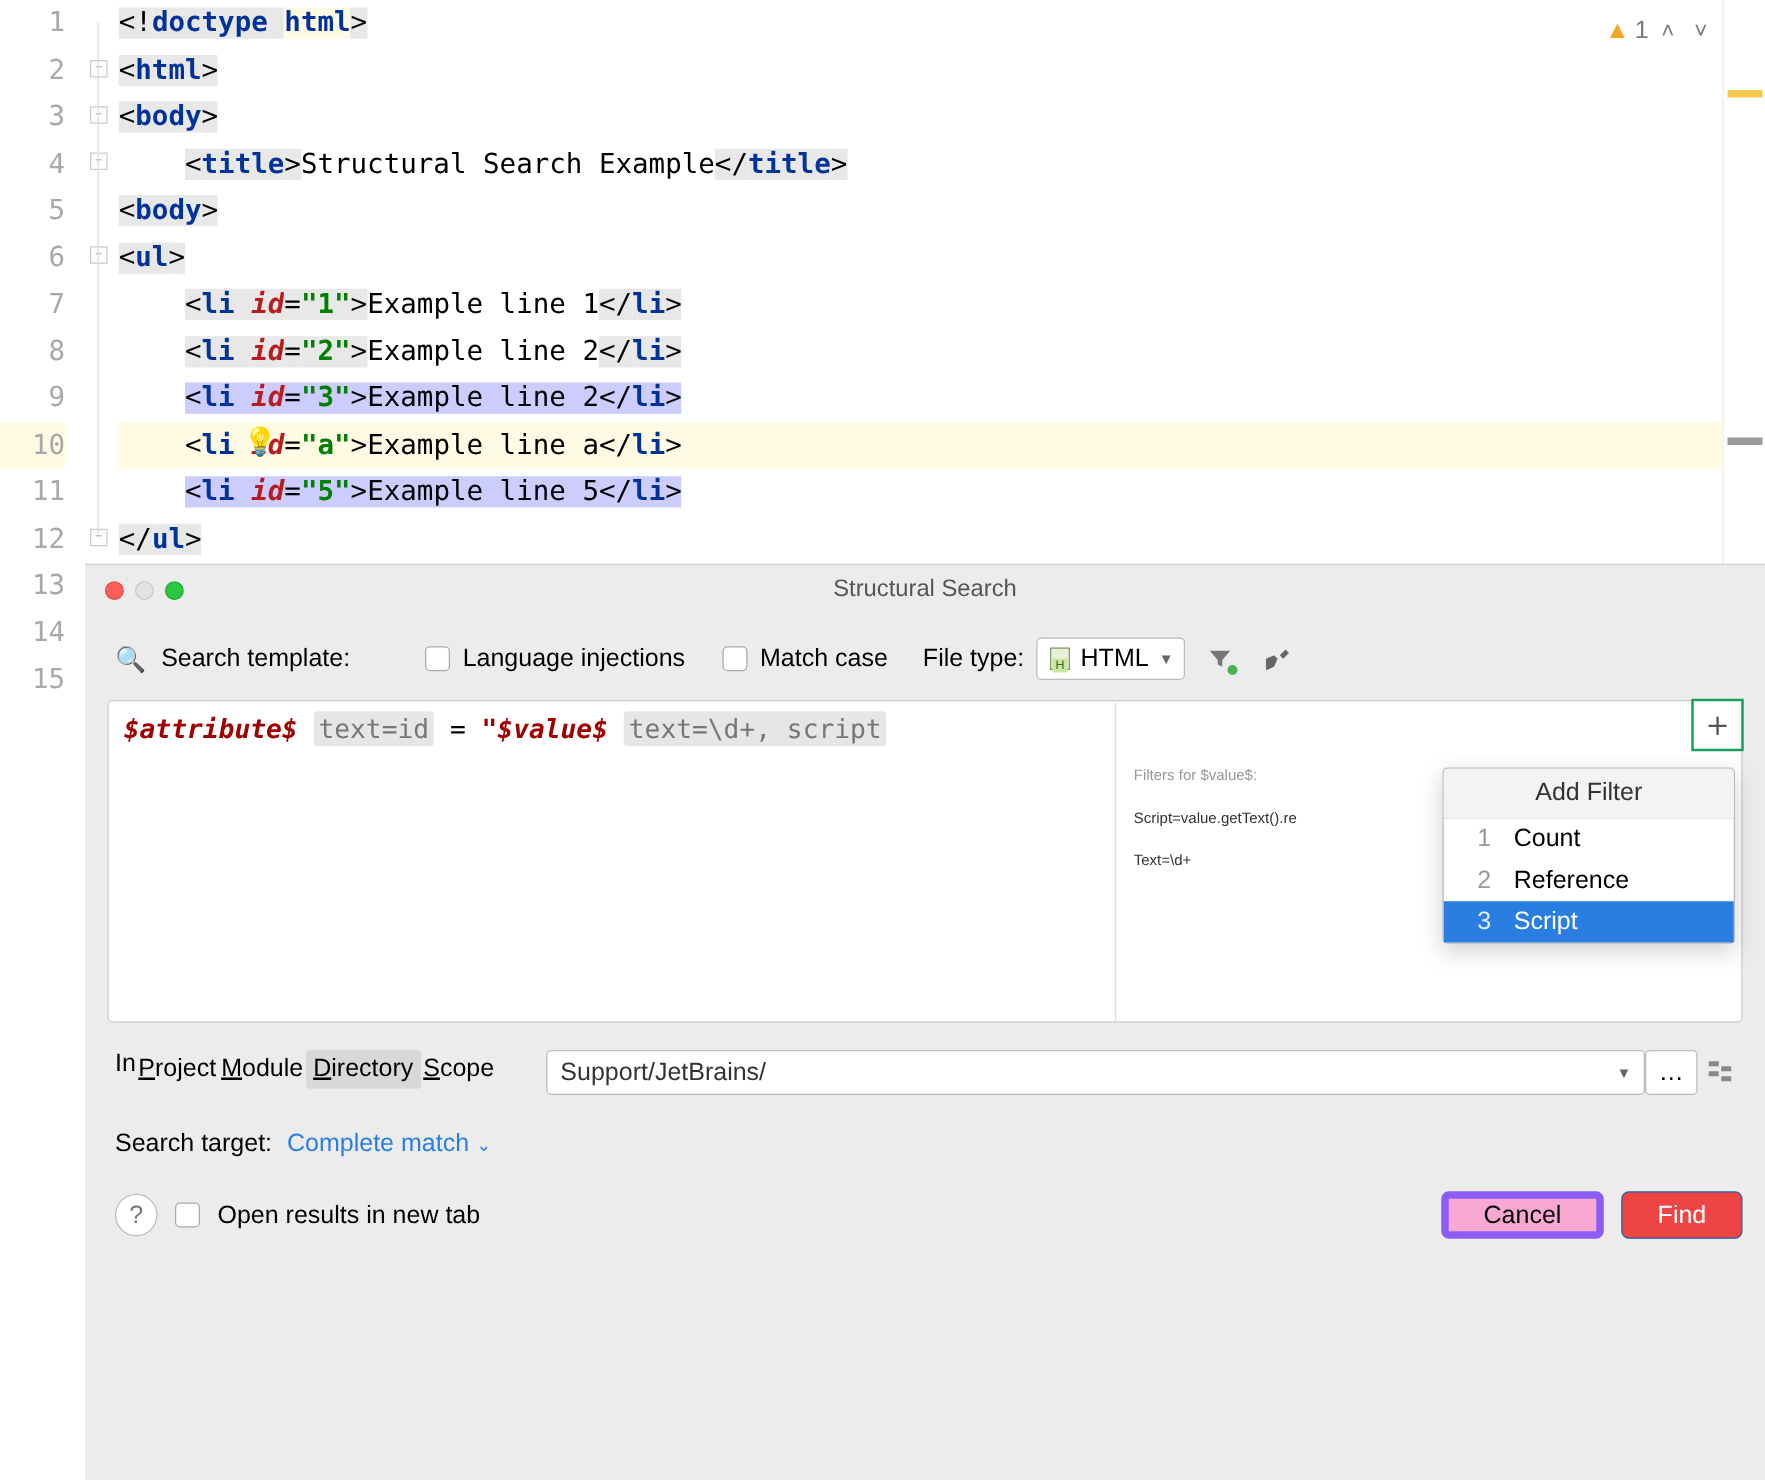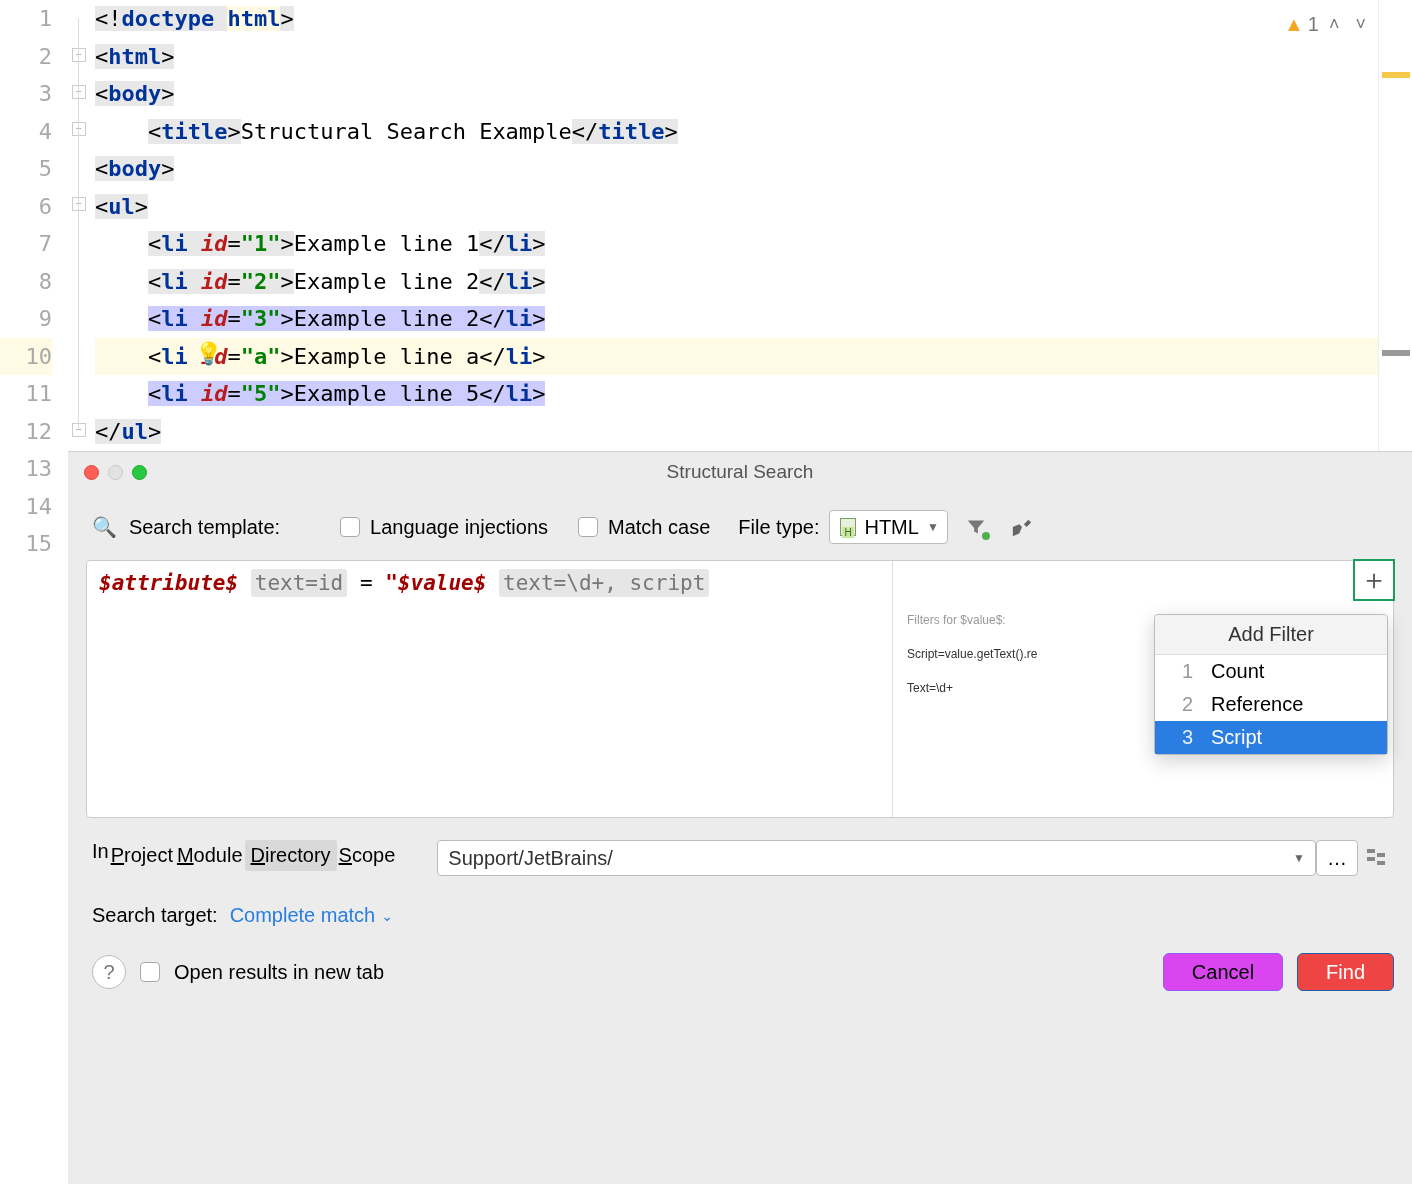--- a/index.html
+++ b/index.html
@@ -77,21 +77,21 @@
 .path-box { flex: 1; border: 1px solid #bbb; background: #fff; border-radius: 4px; height: 36px; display: flex; align-items: center; padding: 16px 10px; margin-left: 40px; color: #333; }
 .dots-btn { width: 42px; height: 36px; border: 1px solid #bbb; background: #fff; border-radius: 4px; display: flex; align-items: center; justify-content: center; font-size: 20px; }
 .tree-icon svg { width: 24px; height: 24px; fill: #888; }
 
 .target-row { display: flex; align-items: center; margin: 28px 18px 0 24px; gap: 12px; font-size: 20px; }
 .link-dd { color: #2a7de1; display: flex; align-items: center; gap: 6px; text-align: center; }
 
 .bottom-row { display: flex; align-items: center; margin: 26px 18px 0 24px; gap: 14px; }
 .help-circle { width: 34px; height: 34px; border: 1px solid #bbb; border-radius: 50%; display: flex; align-items: center; justify-content: center; color: #777; background: #fff; }
 .btn { height: 38px; padding: 0 28px; border-radius: 6px; font-size: 20px; display: flex; align-items: center; }
-.btn-default { background: #d946ef; border: 1px solid #8b5cf6; }
+.btn-default { background: #f9a8d4; border: 6px solid #8b5cf6; }
 .btn-primary { background: #ef4444; color: #fff; border: 1px solid #1f5fab; }
 </style>
 </head>
 <body>
 
 <div class="editor-area">
   <div class="gutter">
     <div>1</div>
       <div>2</div>
       <div>3</div>

